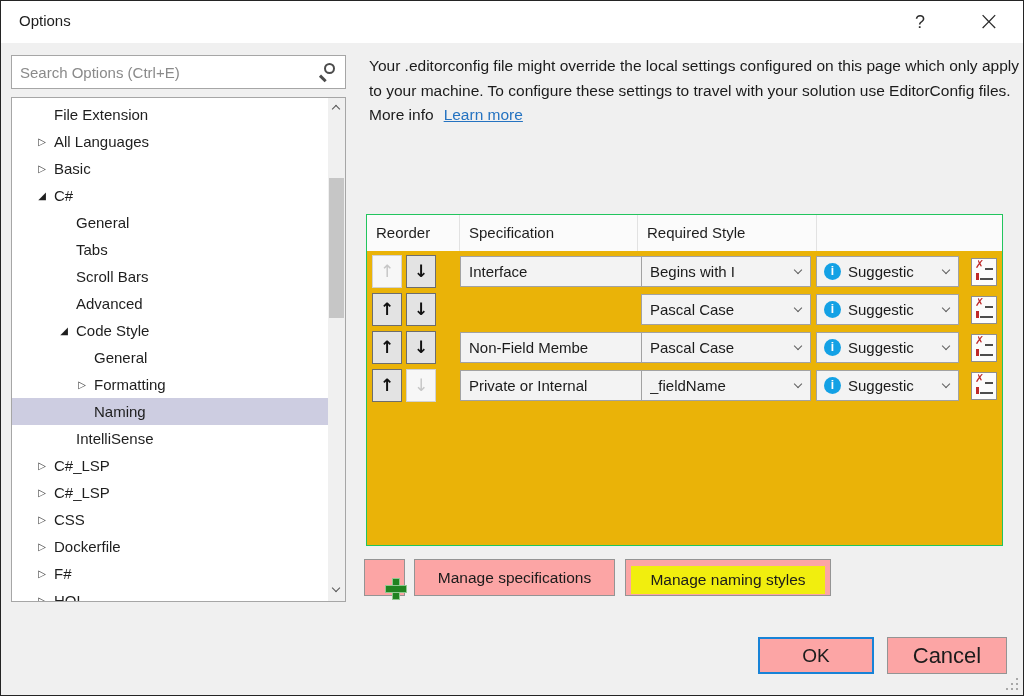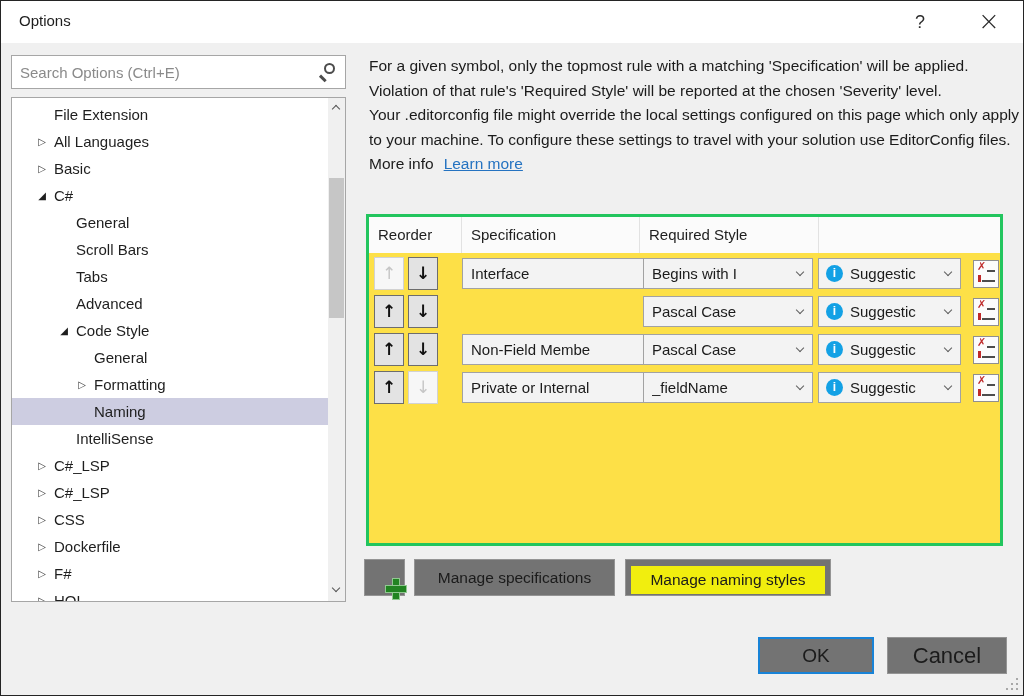--- a/index.html
+++ b/index.html
@@ -39,21 +39,21 @@
   .sb-up .sb-chev{top:6px;transform:rotate(-135deg);}
   .sb-down .sb-chev{top:3px;transform:rotate(45deg);}
   .sb-thumb{position:absolute;left:1px;top:80px;width:15px;height:140px;background:#c6c6c6;cursor:pointer;}
 
   
   .desc{position:absolute;left:368px;top:53px;width:650px;font-size:15.5px;line-height:24.5px;color:#1b1b1b;}
   .desc p + p{margin-top:0;}
   .learn-link{color:var(--link);text-decoration:underline;cursor:pointer;margin-left:10px;}
 
   
-  .table-panel{position:absolute;left:365px;top:213px;width:637px;height:332px;background:#fde047;border:3px solid #22c55e;}
+  .table-panel{position:absolute;left:365px;top:213px;width:637px;height:332px;background:#eab308;border:1px solid #22c55e;}
   .thead{position:absolute;top:0;left:0;right:0;height:36px;display:flex;font-size:15px;background:#fbfbfb;}
   .th{line-height:36px;padding-left:9px;border-right:1px solid #e2e2e2;overflow:hidden;white-space:nowrap;}
   .th.c1{width:93px;} .th.c2{width:178px;} .th.c3{width:179px;} .th.c4{width:147px;} .th.c5{flex:1;border-right:none;}
   .rule-row{position:absolute;left:0;width:100%;height:38px;}
   .rbtn{position:absolute;top:2px;width:30px;height:33px;background:#e3e3e3;border:1px solid #6d6d6d;text-align:center;cursor:pointer;padding:0;}
   .rbtn .arrow{font-family:"DejaVu Sans",sans-serif;font-size:17px;font-weight:bold;line-height:31px;color:#111;}
   .rbtn.up{left:5px;} .rbtn.down{left:39px;}
   .rbtn.disabled{background:#f7f7f7;border-color:#d2d2d2;cursor:default;}
   .rbtn.disabled .arrow{color:#c6c6c6;font-weight:normal;}
   .dd{position:absolute;top:3px;height:31px;background:#f3f3f3;border:1px solid #a2a2a2;font-size:15px;cursor:pointer;}
@@ -62,21 +62,21 @@
   .dd-spec{left:93px;width:211px;} .dd-style{left:274px;width:170px;} .dd-sev{left:449px;width:143px;}
   .dd-sev .dd-label{left:31px;}
   .info-icon{position:absolute;left:7px;top:6px;width:17px;height:17px;border-radius:50%;background:var(--info-blue);color:#fff;font-size:12px;font-weight:bold;text-align:center;line-height:17px;}
   .del-btn{position:absolute;left:604px;top:5px;width:26px;height:28px;background:#fcfcfc;border:1px solid #8f8f8f;cursor:pointer;padding:0;}
   .del-x{position:absolute;left:3px;top:0px;color:var(--delete-red);font-weight:bold;font-size:11px;line-height:12px;font-family:"DejaVu Sans",sans-serif;}
   .del-l1{position:absolute;right:3px;top:9px;width:8px;height:2px;background:#4d4d4d;}
   .del-mark{position:absolute;left:4px;top:14px;width:2.5px;height:7px;background:var(--delete-red);}
   .del-l2{position:absolute;right:3px;top:19px;width:13px;height:2px;background:#4d4d4d;}
 
   
-  .btn{position:absolute;background:#737373;border:1px solid #949494;font-size:15.5px;color:#1b1b1b;text-align:center;cursor:pointer;font-family:inherit;}
+  .btn{position:absolute;background:#fca5a5;border:1px solid #949494;font-size:15.5px;color:#1b1b1b;text-align:center;cursor:pointer;font-family:inherit;}
   .add-btn{left:363px;top:558px;width:41px;height:37px;}
   .plus-wrap{position:relative;width:22px;height:22px;margin:6px auto 0;}
   .plus-v{position:absolute;left:7px;top:0;width:8px;height:22px;background:var(--plus-green);border:1px solid #90c890;}
   .plus-h{position:absolute;left:0;top:7px;width:22px;height:8px;background:var(--plus-green);border:1px solid #90c890;}
   .manage-spec{left:413px;top:558px;width:201px;height:37px;line-height:35px;}
   .manage-naming{left:624px;top:558px;width:206px;height:37px;padding-top:4px;}
   .hl-band{display:block;margin:0 5px;background:var(--highlight);line-height:28px;font-size:15.5px;}
   .ok-btn{left:757px;top:636px;width:116px;height:37px;line-height:33px;border:2px solid var(--ok-border);font-size:19px;}
   .cancel-btn{left:886px;top:636px;width:120px;height:37px;line-height:35px;font-size:22px;}
   .grip{position:absolute;right:5px;bottom:5px;width:14px;height:14px;cursor:nwse-resize;}
@@ -119,25 +119,25 @@
         <div class="tree-item lvl1">
     <span class="expander expanded">◢</span>
     <span class="tree-label">C#</span>
   </div>
         <div class="tree-item lvl2">
     
     <span class="tree-label">General</span>
   </div>
         <div class="tree-item lvl2">
     
+    <span class="tree-label">Tabs</span>
+  </div>
+        <div class="tree-item lvl2">
+    
     <span class="tree-label">Scroll Bars</span>
-  </div>
-        <div class="tree-item lvl2">
-    
-    <span class="tree-label">Tabs</span>
   </div>
         <div class="tree-item lvl2">
     
     <span class="tree-label">Advanced</span>
   </div>
         <div class="tree-item lvl2">
     <span class="expander expanded">◢</span>
     <span class="tree-label">Code Style</span>
   </div>
         <div class="tree-item lvl3">
@@ -186,21 +186,20 @@
           <i class="sb-chev"></i>
         </span>
       <span class="sb-thumb"></span>
       <span class="sb-arrow sb-down">
           <i class="sb-chev"></i>
         </span>
     </div>
   </div>
 
   <div class="desc">
-    <p>For a given symbol, only the topmost rule with a matching 'Specification' will be applied. Violation of that rule's 'Required Style' will be reported at the chosen 'Severity' level.</p>
     <p><span>Your .editorconfig file might override the local settings configured on this page which only apply to your machine. To configure these settings to travel with your solution use EditorConfig files. More info</span><a class="learn-link">Learn more</a></p>
   </div>
 
   <div class="table-panel">
     <div class="thead">
       <div class="th c1">Reorder</div>
       <div class="th c2">Specification</div>
       <div class="th c3">Required Style</div>
       <div class="th c5"></div>
     </div>

